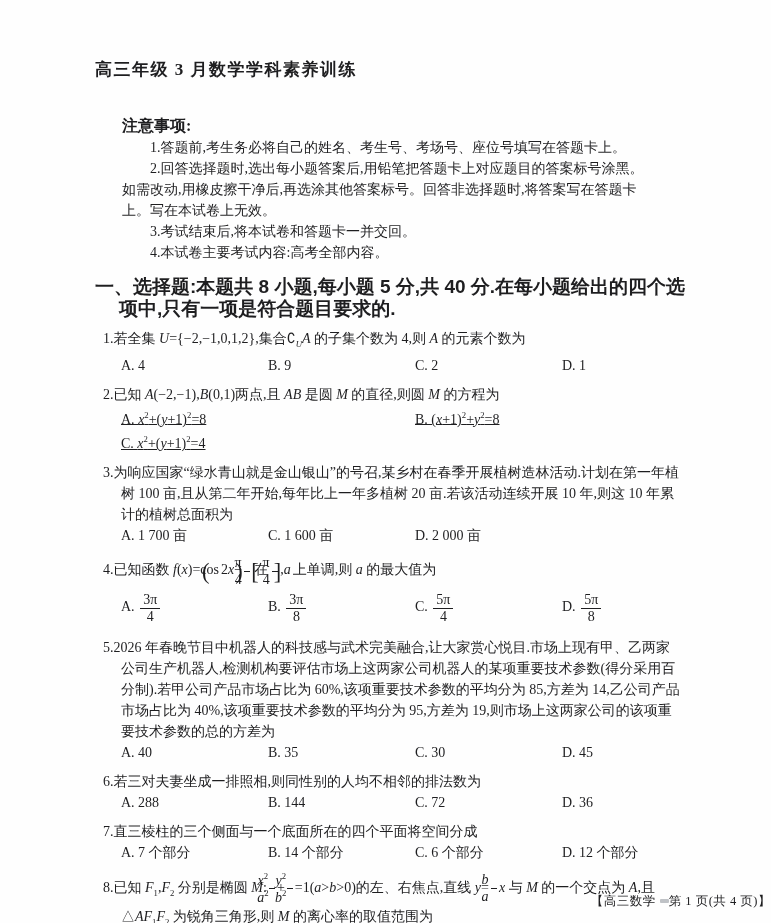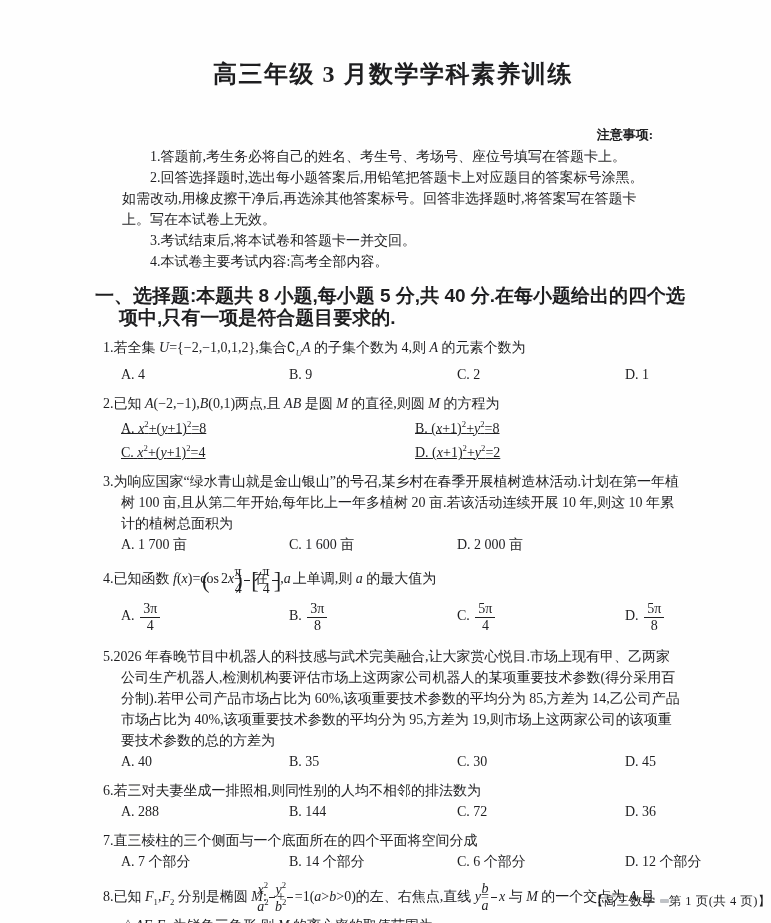--- a/index.html
+++ b/index.html
@@ -11,35 +11,34 @@
     color:#1e1e20;
     font-family:"Liberation Serif", serif;
     font-size:14px;
     overflow:hidden;
     box-sizing:border-box;
   }
   .content{padding:44px 80px 0 95px;}
   p{margin:0;}
 
   .title{
-    text-align:center;
-    font-size:24px;
+    text-align:left;
+    font-size:17px;
     font-weight:bold;
     letter-spacing:1.5px;
     margin:14px 0 34px 0;
     font-family:"Liberation Serif", serif;
   }
 
   .notice{margin-left:27px;margin-right:38px;}
   .notice-heading{
     font-family:Liberation Serif, serif;
     font-weight:bold;
-    font-size:13px;
+    font-size:16px;
     line-height:22px;
-    text-align:right;
   }
   .notice-item{
     text-indent:2em;
     line-height:21px;
   }
 
   .section-heading{
     margin-top:13px;
     font-family:"Liberation Sans", sans-serif;
     font-weight:bold;
@@ -53,21 +52,21 @@
   .stem{
     padding-left:18px;
     text-indent:-18px;
     line-height:21px;
   }
   .opts{
     display:grid;
     padding-left:18px;
     line-height:21px;
   }
-  .c4{grid-template-columns:147px 147px 147px 1fr;gap:21px;}
+  .c4{grid-template-columns:147px 147px 147px 1fr;}
   .c2{grid-template-columns:294px 1fr;text-decoration:underline;}
   .opts.tall{padding-top:3px;padding-bottom:3px;}
   .opt{white-space:nowrap;}
 
   
   i{font-family:"Liberation Serif", serif;font-style:italic;}
   sup{font-size:0.62em;}
   sub{font-size:0.62em;}
   .fr{
     display:inline-block;
@@ -134,21 +133,20 @@
         <span class="opt">D. 1</span>
       </div>
     </div>
 
     <div class="q">
       <p class="stem">2.已知 <i>A</i>(−2,−1),<i>B</i>(0,1)两点,且 <i>AB</i> 是圆 <i>M</i> 的直径,则圆 <i>M</i> 的方程为</p>
       <div class="opts c2">
         <span class="opt">A. <i>x</i><sup>2</sup>+(<i>y</i>+1)<sup>2</sup>=8</span>
         <span class="opt">B. (<i>x</i>+1)<sup>2</sup>+<i>y</i><sup>2</sup>=8</span>
         <span class="opt">C. <i>x</i><sup>2</sup>+(<i>y</i>+1)<sup>2</sup>=4</span>
-        <span class="opt">D. (<i>x</i>+1)<sup>2</sup>+<i>y</i><sup>2</sup>=2</span>
       </div>
     </div>
 
     <div class="q">
       <p class="stem">3.为响应国家“绿水青山就是金山银山”的号召,某乡村在春季开展植树造林活动.计划在第一年植树 100 亩,且从第二年开始,每年比上一年多植树 20 亩.若该活动连续开展 10 年,则这 10 年累计的植树总面积为</p>
       <div class="opts c4">
         <span class="opt">A. 1 700 亩</span>
         <span class="opt">C. 1 600 亩</span>
         <span class="opt">D. 2 000 亩</span>
       </div>

